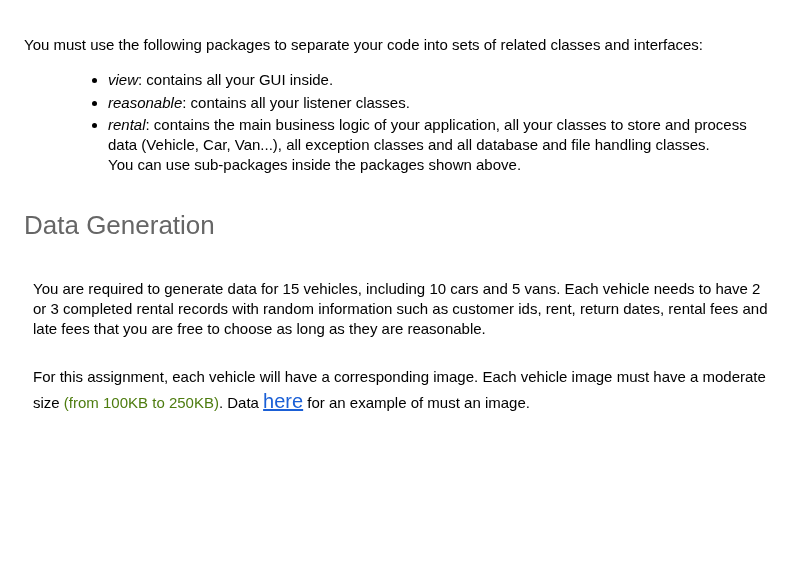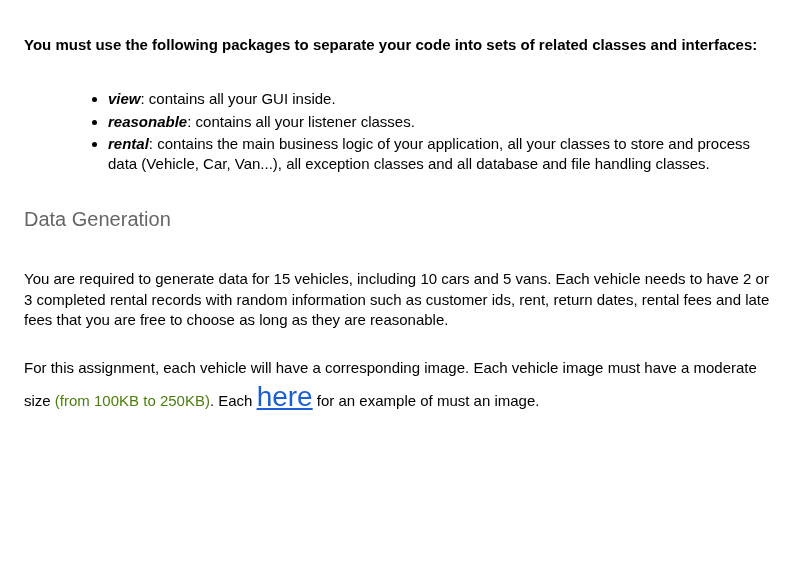--- a/index.html
+++ b/index.html
@@ -6,60 +6,61 @@
     body {
       font-family: Arial, Helvetica, sans-serif;
       font-size: 15px;
       color: #000;
       background: #fff;
       width: 797px;
       height: 575px;
       padding: 35px 24px 24px 24px;
       line-height: 1.35;
     }
-    .intro-para { margin-bottom: 34px; font-weight: bold; }
+    .intro-para { margin-bottom: 15px; }
     ul.packages {
       list-style: disc;
       margin-left: 60px;
       margin-bottom: 32px;
     }
     ul.packages li { margin-left: 24px; padding-left: 0; margin-bottom: 2px; }
-    .pkg-name { font-weight: bold; font-style: italic; margin-top: 8px; }
+    .pkg-name { font-weight: normal; font-style: italic; margin-top: 8px; }
     h2.section-heading {
-      font-size: 20px;
+      font-size: 26px;
       font-weight: 400;
       color: #666;
       margin-bottom: 36px;
     }
-    .para { margin-bottom: 28px; }
+    .para { margin-bottom: 28px; margin-left: 9px; }
     .size-note { color: #4d7c0f; }
     .here-link {
       color: #1a5fd6;
-      font-size: 28px;
+      font-size: 20px;
       text-decoration: underline;
       cursor: pointer;
       vertical-align: baseline;
     }
   </style>
 </head>
 <body>
 
 <p class="intro-para">You must use the following packages to separate your code into sets of related classes and interfaces:</p>
 
 <ul class="packages">
   <li>
     <span class="pkg-name">view</span><span>: contains all your GUI inside.</span>
   </li>
   <li>
     <span class="pkg-name">reasonable</span><span>: contains all your listener classes.</span>
   </li>
   <li>
     <span class="pkg-name">rental</span><span>: contains the main business logic of your application, all your classes to store and process data (Vehicle, Car, Van...), all exception classes and all database and file handling classes.</span><br>
+    <span>You can use sub-packages inside the packages shown above.</span>
   </li>
 </ul>
 
 <h2 class="section-heading">Data Generation</h2>
 
 <p class="para">You are required to generate data for 15 vehicles, including 10 cars and 5 vans. Each vehicle needs to have 2 or 3 completed rental records with random information such as customer ids, rent, return dates, rental fees and late fees that you are free to choose as long as they are reasonable.</p>
 
 <p class="para">
-  <span>For this assignment, each vehicle will have a corresponding image. Each vehicle image must have a moderate size </span><span class="size-note">(from 100KB to 250KB)</span><span>. Each </span><a class="here-link">here</a><span> for an example of must an image.</span>
+  <span>For this assignment, each vehicle will have a corresponding image. Each vehicle image must have a moderate size </span><span class="size-note">(from 100KB to 250KB)</span><span>. Data </span><a class="here-link">here</a><span> for an example of must an image.</span>
 </p>
 
 </body></html>

